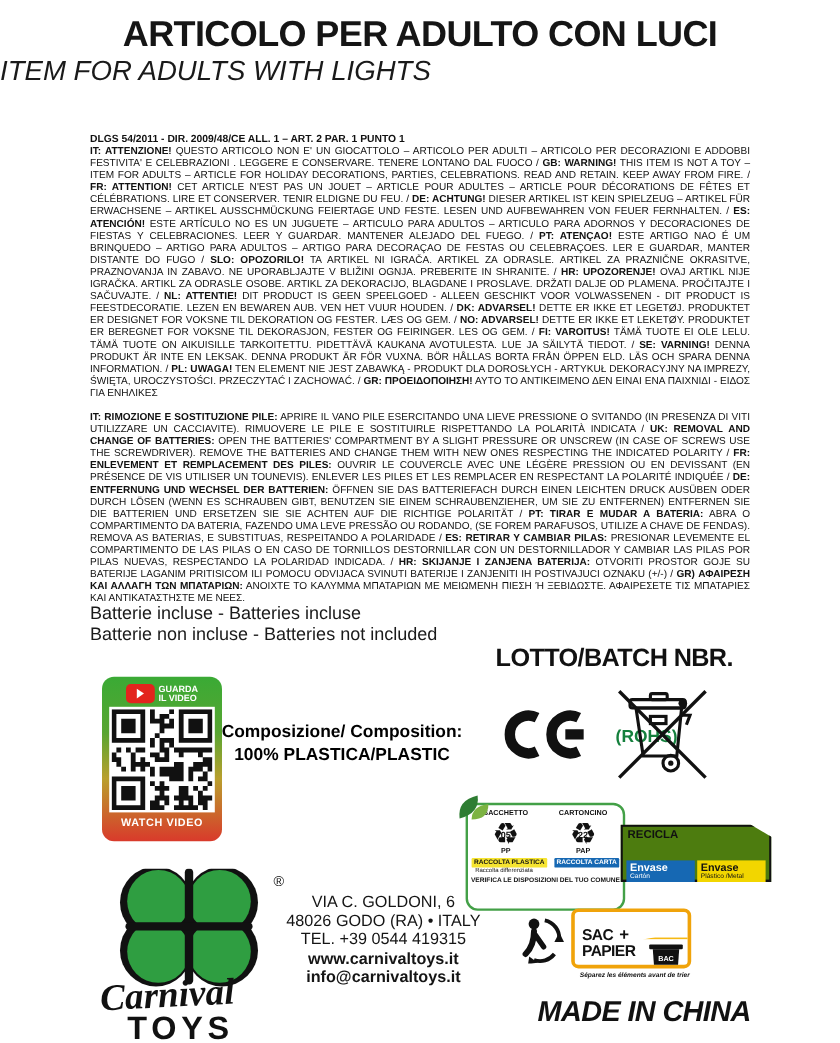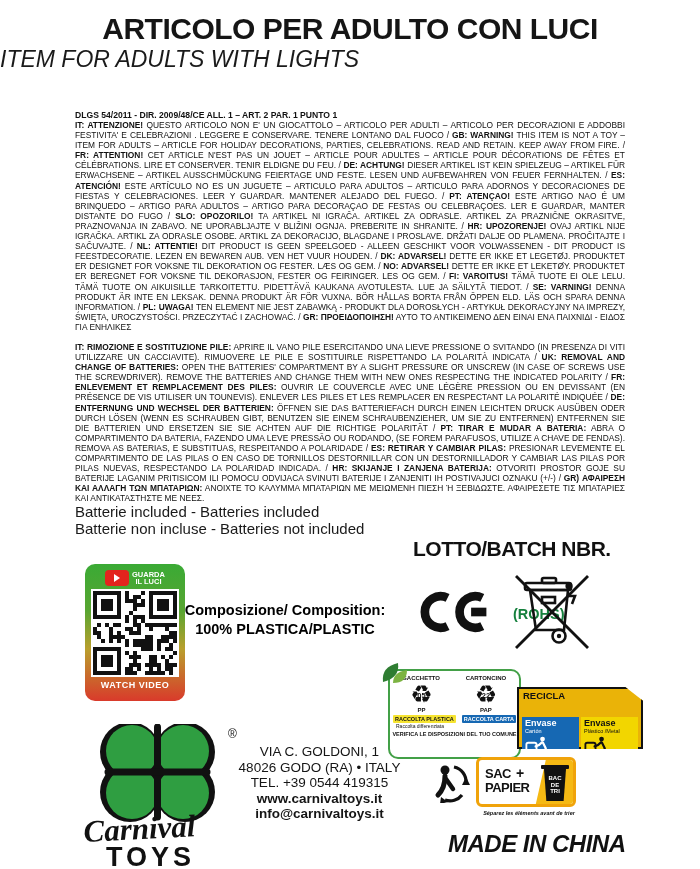--- a/index.html
+++ b/index.html
@@ -21,21 +21,21 @@
 
   .lotto{position:absolute;left:413px;top:537px;font-size:21px;font-weight:900;letter-spacing:-0.5px;}
 
   
   .qr-badge{position:absolute;left:85px;top:564px;width:100px;height:137px;border-radius:10px;
             background:linear-gradient(180deg,#3aaa35 0%,#58a531 34%,#b99f2d 62%,#d93a2b 100%);
             box-sizing:border-box;padding:3px;}
   .qr-head{display:flex;align-items:center;justify-content:center;gap:3px;height:22px;}
   .yt-icon{width:24px;height:16px;background:#e3241d;border-radius:4px;display:flex;align-items:center;justify-content:center;}
   .yt-tri{width:0;height:0;border-left:6px solid #fff;border-top:4px solid transparent;border-bottom:4px solid transparent;}
-  .qr-head-text{display:flex;flex-direction:column;color:#fff;font-size:7.5px;line-height:7.5px;font-weight:900;letter-spacing:0;text-align:center;}
+  .qr-head-text{display:flex;flex-direction:column;color:#fff;font-size:7.5px;line-height:7.5px;font-weight:900;letter-spacing:0;}
   .qr-code{width:88px;height:88px;background:#fff;margin:0 auto;display:flex;align-items:center;justify-content:center;}
   .qr-foot{height:15px;display:flex;align-items:center;justify-content:center;color:#fff;font-size:9px;font-weight:900;letter-spacing:0.5px;}
 
   .composition{position:absolute;left:182px;top:601px;width:206px;text-align:center;
                font-size:14.5px;font-weight:800;line-height:19px;color:#000000;}
 
   .ce-wrap{position:absolute;left:417px;top:591px;display:flex;align-items:center;}
   .rohs{font-size:14.5px;color:#15803d;margin-left:20px;position:relative;top:2px;font-weight:bold;}
   .weee{position:absolute;left:512px;top:570px;}
 
@@ -51,21 +51,21 @@
   .loop-num{position:absolute;left:0;top:10px;width:100%;text-align:center;font-size:7.5px;font-weight:800;}
   .gb-mat{font-size:6px;font-weight:700;margin-top:-1px;}
   .gb-tags{display:flex;justify-content:space-around;margin-top:2px;align-items:flex-start;}
   .tag{font-size:5.5px;font-weight:800;padding:1px 2px;border-radius:1px;white-space:nowrap;}
   .tag-yellow{background:#f6e431;color:#111;}
   .tag-blue{background:#1668b3;color:#fff;}
   .gb-note{font-size:5px;margin-left:6px;line-height:6px;}
   .gb-footer{font-size:5.5px;font-weight:800;text-align:center;margin-top:2px;}
 
   
-  .recicla{position:absolute;left:517px;top:687px;width:126px;height:62px;background:#eab308;border:2px solid #111;
+  .recicla{position:absolute;left:517px;top:687px;width:126px;height:48px;background:#4d7c0f;border:2px solid #111;
            box-sizing:border-box;clip-path:polygon(0 0,86% 0,100% 22%,100% 100%,0 100%);}
   .rec-head{font-size:9.5px;font-weight:800;padding:1px 4px 2px;color:#111;}
   .rec-panels{display:flex;gap:2px;padding:14px 3px 3px;align-items:center;}
   .rec-panel{flex:1;padding:2px 3px 3px;}
   .rec-panel.blue{background:#1668b3;color:#fff;}
   .rec-panel.yellow{background:#f2d600;color:#111;}
   .rec-title{font-size:9px;font-weight:700;line-height:9px;}
   .rec-sub{font-size:5.5px;line-height:6px;}
   .tidyman{display:block;margin-top:2px;}
 
@@ -75,21 +75,21 @@
   .address{position:absolute;left:232px;top:744px;width:175px;text-align:center;
            font-size:13.5px;line-height:15.5px;color:#151515;}
   .addr-bold{font-weight:800;}
   .addr-name{font-size:14.5px;}
 
   
   .triman-row{position:absolute;left:432px;top:757px;display:flex;align-items:flex-start;}
   .triman{margin-top:6px;}
   .sac-wrap{margin-left:6px;}
   .sac-box{width:100px;height:50px;border:3px solid #f0a30a;border-radius:6px;background:#fff;
-           box-sizing:border-box;display:flex;overflow:hidden;}
+           box-sizing:border-box;display:flex;overflow:hidden;align-items:center;}
   .sac-lines{padding:6px 0 0 6px;font-size:13px;font-weight:900;line-height:14px;letter-spacing:-0.5px;}
   .sac-plus{margin-left:5px;font-size:14px;}
   .sac-right{position:relative;flex:1;}
   .sac-yellow{position:absolute;right:-1px;top:-1px;bottom:-1px;width:40px;background:#f5b914;
               clip-path:polygon(30% 0,100% 0,100% 100%,4% 100%);}
   .bac-bin{position:absolute;right:5px;top:5px;width:26px;height:36px;display:flex;flex-direction:column;align-items:center;}
   .bac-lid{width:28px;height:3.5px;background:#111;border-radius:1px;}
   .bac-body{width:24px;flex:1;background:#111;clip-path:polygon(4% 0,96% 0,86% 100%,14% 100%);
             display:flex;flex-direction:column;align-items:center;justify-content:center;color:#fff;
             font-size:6px;font-weight:800;line-height:6.5px;}
@@ -105,34 +105,34 @@
   <h1 class="title">ARTICOLO PER ADULTO CON LUCI</h1>
   <h2 class="subtitle">ITEM FOR ADULTS WITH LIGHTS</h2>
 
   <div class="legal">
     <p class="directive">DLGS 54/2011 - DIR. 2009/48/CE ALL. 1 – ART. 2 PAR. 1 PUNTO 1</p>
     <p class="para"><b>IT: ATTENZIONE!</b> QUESTO ARTICOLO NON E' UN GIOCATTOLO – ARTICOLO PER ADULTI – ARTICOLO PER DECORAZIONI E ADDOBBI FESTIVITA' E CELEBRAZIONI . LEGGERE E CONSERVARE. TENERE LONTANO DAL FUOCO / <b>GB: WARNING!</b> THIS ITEM IS NOT A TOY – ITEM FOR ADULTS – ARTICLE FOR HOLIDAY DECORATIONS, PARTIES, CELEBRATIONS. READ AND RETAIN. KEEP AWAY FROM FIRE. / <b>FR: ATTENTION!</b> CET ARTICLE N'EST PAS UN JOUET – ARTICLE POUR ADULTES – ARTICLE POUR DÉCORATIONS DE FÊTES ET CÉLÉBRATIONS. LIRE ET CONSERVER.  TENIR ELDIGNE DU FEU. / <b>DE: ACHTUNG!</b> DIESER ARTIKEL IST KEIN SPIELZEUG – ARTIKEL FÜR ERWACHSENE – ARTIKEL AUSSCHMÜCKUNG FEIERTAGE UND FESTE. LESEN UND AUFBEWAHREN VON FEUER FERNHALTEN. / <b>ES: ATENCIÓN!</b> ESTE ARTÍCULO NO ES UN JUGUETE – ARTICULO PARA ADULTOS – ARTICULO PARA ADORNOS Y DECORACIONES DE FIESTAS Y CELEBRACIONES. LEER Y GUARDAR. MANTENER ALEJADO DEL FUEGO. / <b>PT: ATENÇAO!</b> ESTE ARTIGO NAO É UM BRINQUEDO – ARTIGO PARA ADULTOS – ARTIGO PARA DECORAÇAO DE FESTAS OU CELEBRAÇOES. LER E GUARDAR, MANTER DISTANTE DO FUGO  / <b>SLO: OPOZORILO!</b> TA ARTIKEL NI IGRAČA. ARTIKEL ZA ODRASLE. ARTIKEL ZA PRAZNIČNE OKRASITVE, PRAZNOVANJA IN ZABAVO. NE UPORABLJAJTE V BLIŽINI OGNJA. PREBERITE IN SHRANITE. / <b>HR: UPOZORENJE!</b> OVAJ ARTIKL NIJE IGRAČKA. ARTIKL ZA ODRASLE OSOBE. ARTIKL ZA DEKORACIJO, BLAGDANE I PROSLAVE. DRŽATI DALJE OD PLAMENA. PROČITAJTE I SAČUVAJTE.  / <b>NL: ATTENTIE!</b> DIT PRODUCT IS GEEN SPEELGOED - ALLEEN GESCHIKT VOOR VOLWASSENEN - DIT PRODUCT IS FEESTDECORATIE. LEZEN EN BEWAREN AUB. VEN HET VUUR HOUDEN. / <b>DK: ADVARSEL!</b> DETTE ER IKKE ET LEGETØJ. PRODUKTET ER DESIGNET FOR VOKSNE TIL DEKORATION OG FESTER. LÆS OG GEM. / <b>NO: ADVARSEL!</b> DETTE ER IKKE ET LEKETØY. PRODUKTET ER BEREGNET FOR VOKSNE TIL DEKORASJON, FESTER OG FEIRINGER. LES OG GEM. / <b>FI: VAROITUS!</b> TÄMÄ TUOTE EI OLE LELU. TÄMÄ TUOTE ON AIKUISILLE TARKOITETTU. PIDETTÄVÄ KAUKANA AVOTULESTA. LUE JA SÄILYTÄ TIEDOT. / <b>SE: VARNING!</b> DENNA PRODUKT ÄR INTE EN LEKSAK. DENNA PRODUKT ÄR FÖR VUXNA. BÖR HÅLLAS BORTA FRÅN ÖPPEN ELD. LÄS OCH SPARA DENNA INFORMATION. / <b>PL: UWAGA!</b> TEN ELEMENT NIE JEST ZABAWKĄ - PRODUKT DLA DOROSŁYCH - ARTYKUŁ DEKORACYJNY NA IMPREZY, ŚWIĘTA, UROCZYSTOŚCI. PRZECZYTAĆ I ZACHOWAĆ. / <b>GR: ΠΡΟΕΙΔΟΠΟΙΗΣΗ!</b> ΑΥΤΟ ΤΟ ΑΝΤΙΚΕΙΜΕΝΟ ΔΕΝ ΕΙΝΑΙ ΕΝΑ ΠΑΙΧΝΙΔΙ - ΕΙΔΟΣ ΓΙΑ ΕΝΗΛΙΚΕΣ</p>
     <p class="para battery-para"><b>IT: RIMOZIONE E SOSTITUZIONE PILE:</b> APRIRE IL VANO PILE ESERCITANDO UNA LIEVE PRESSIONE O SVITANDO (IN PRESENZA DI VITI UTILIZZARE UN CACCIAVITE). RIMUOVERE LE PILE E SOSTITUIRLE RISPETTANDO LA POLARITÀ INDICATA / <b>UK: REMOVAL AND CHANGE OF BATTERIES:</b> OPEN THE BATTERIES' COMPARTMENT BY A SLIGHT PRESSURE OR UNSCREW (IN CASE OF SCREWS USE THE SCREWDRIVER). REMOVE THE BATTERIES AND CHANGE THEM WITH NEW ONES RESPECTING THE INDICATED POLARITY / <b>FR: ENLEVEMENT ET REMPLACEMENT DES PILES:</b> OUVRIR LE COUVERCLE AVEC UNE LÉGÈRE PRESSION OU EN DEVISSANT (EN PRÉSENCE DE VIS UTILISER UN TOUNEVIS). ENLEVER LES PILES ET LES REMPLACER EN RESPECTANT LA POLARITÉ INDIQUÉE / <b>DE: ENTFERNUNG UND WECHSEL DER BATTERIEN:</b> ÖFFNEN SIE DAS BATTERIEFACH DURCH EINEN LEICHTEN DRUCK AUSÜBEN ODER DURCH LÖSEN (WENN ES SCHRAUBEN GIBT, BENUTZEN SIE EINEM SCHRAUBENZIEHER, UM SIE ZU ENTFERNEN) ENTFERNEN SIE DIE BATTERIEN UND ERSETZEN SIE SIE ACHTEN AUF DIE RICHTIGE POLARITÄT / <b>PT: TIRAR E MUDAR A BATERIA:</b> ABRA O COMPARTIMENTO DA BATERIA, FAZENDO UMA LEVE PRESSÃO OU RODANDO, (SE FOREM PARAFUSOS, UTILIZE A CHAVE DE FENDAS). REMOVA AS BATERIAS, E SUBSTITUAS, RESPEITANDO A POLARIDADE / <b>ES: RETIRAR Y CAMBIAR PILAS:</b> PRESIONAR LEVEMENTE EL COMPARTIMENTO DE LAS PILAS O EN CASO DE TORNILLOS DESTORNILLAR CON UN DESTORNILLADOR Y CAMBIAR LAS PILAS POR PILAS NUEVAS, RESPECTANDO LA POLARIDAD INDICADA. / <b>HR: SKIJANJE I ZANJENA BATERIJA:</b> OTVORITI PROSTOR GOJE SU BATERIJE LAGANIM PRITISICOM ILI POMOCU ODVIJACA SVINUTI BATERIJE I ZANJENITI IH POSTIVAJUCI OZNAKU (+/-) / <b>GR) ΑΦΑΙΡΕΣΗ ΚΑΙ ΑΛΛΑΓΗ ΤΩΝ ΜΠΑΤΑΡΙΩΝ:</b> ΑΝΟΙΧΤΕ ΤΟ ΚΑΛΥΜΜΑ ΜΠΑΤΑΡΙΩΝ ΜΕ ΜΕΙΩΜΕΝΗ ΠΙΕΣΗ Ή ΞΕΒΙΔΩΣΤΕ. ΑΦΑΙΡΕΣΕΤΕ ΤΙΣ ΜΠΑΤΑΡΙΕΣ ΚΑΙ ΑΝΤΙΚΑΤΑΣΤΗΣΤΕ ΜΕ ΝΕΕΣ.</p>
   </div>
 
   <div class="battery-lines">
-    <div>Batterie included - Batteries included</div>
+    <div>Batterie incluse - Batteries incluse</div>
     <div>Batterie non incluse - Batteries not included</div>
   </div>
 
   <div class="lotto">LOTTO/BATCH NBR.</div>
 
   <div class="qr-badge">
     <div class="qr-head">
       <span class="yt-icon">
           <span class="yt-tri"></span>
         </span>
       <span class="qr-head-text">
         <span>GUARDA</span>
-        <span>IL LUCI</span>
+        <span>IL VIDEO</span>
       </span>
     </div>
     <div class="qr-code">
       <svg id="qr-svg" width="84" height="84" viewBox="0 0 84 84">
           <path fill="#111" d="M0 0h4v4h-4zM4 0h4v4h-4zM8 0h4v4h-4zM12 0h4v4h-4zM16 0h4v4h-4zM20 0h4v4h-4zM24 0h4v4h-4zM0 4h4v4h-4zM24 4h4v4h-4zM0 8h4v4h-4zM8 8h4v4h-4zM12 8h4v4h-4zM16 8h4v4h-4zM24 8h4v4h-4zM0 12h4v4h-4zM8 12h4v4h-4zM12 12h4v4h-4zM16 12h4v4h-4zM24 12h4v4h-4zM0 16h4v4h-4zM8 16h4v4h-4zM12 16h4v4h-4zM16 16h4v4h-4zM24 16h4v4h-4zM0 20h4v4h-4zM24 20h4v4h-4zM0 24h4v4h-4zM4 24h4v4h-4zM8 24h4v4h-4zM12 24h4v4h-4zM16 24h4v4h-4zM20 24h4v4h-4zM24 24h4v4h-4zM56 0h4v4h-4zM60 0h4v4h-4zM64 0h4v4h-4zM68 0h4v4h-4zM72 0h4v4h-4zM76 0h4v4h-4zM80 0h4v4h-4zM56 4h4v4h-4zM80 4h4v4h-4zM56 8h4v4h-4zM64 8h4v4h-4zM68 8h4v4h-4zM72 8h4v4h-4zM80 8h4v4h-4zM56 12h4v4h-4zM64 12h4v4h-4zM68 12h4v4h-4zM72 12h4v4h-4zM80 12h4v4h-4zM56 16h4v4h-4zM64 16h4v4h-4zM68 16h4v4h-4zM72 16h4v4h-4zM80 16h4v4h-4zM56 20h4v4h-4zM80 20h4v4h-4zM56 24h4v4h-4zM60 24h4v4h-4zM64 24h4v4h-4zM68 24h4v4h-4zM72 24h4v4h-4zM76 24h4v4h-4zM80 24h4v4h-4zM0 56h4v4h-4zM4 56h4v4h-4zM8 56h4v4h-4zM12 56h4v4h-4zM16 56h4v4h-4zM20 56h4v4h-4zM24 56h4v4h-4zM0 60h4v4h-4zM24 60h4v4h-4zM0 64h4v4h-4zM8 64h4v4h-4zM12 64h4v4h-4zM16 64h4v4h-4zM24 64h4v4h-4zM0 68h4v4h-4zM8 68h4v4h-4zM12 68h4v4h-4zM16 68h4v4h-4zM24 68h4v4h-4zM0 72h4v4h-4zM8 72h4v4h-4zM12 72h4v4h-4zM16 72h4v4h-4zM24 72h4v4h-4zM0 76h4v4h-4zM24 76h4v4h-4zM0 80h4v4h-4zM4 80h4v4h-4zM8 80h4v4h-4zM12 80h4v4h-4zM16 80h4v4h-4zM20 80h4v4h-4zM24 80h4v4h-4zM32 24h4v4h-4zM24 32h4v4h-4zM40 24h4v4h-4zM24 40h4v4h-4zM48 24h4v4h-4zM24 48h4v4h-4zM32 0h4v4h-4zM48 0h4v4h-4zM32 4h4v4h-4zM40 4h4v4h-4zM44 4h4v4h-4zM32 8h4v4h-4zM36 8h4v4h-4zM40 8h4v4h-4zM48 8h4v4h-4zM40 12h4v4h-4zM44 12h4v4h-4zM48 12h4v4h-4zM40 16h4v4h-4zM36 20h4v4h-4zM44 24h4v4h-4zM32 28h4v4h-4zM40 28h4v4h-4zM48 28h4v4h-4zM4 32h4v4h-4zM12 32h4v4h-4zM20 32h4v4h-4zM40 32h4v4h-4zM44 32h4v4h-4zM52 32h4v4h-4zM56 32h4v4h-4zM60 32h4v4h-4zM64 32h4v4h-4zM68 32h4v4h-4zM72 32h4v4h-4zM76 32h4v4h-4zM80 32h4v4h-4zM0 36h4v4h-4zM16 36h4v4h-4zM32 36h4v4h-4zM36 36h4v4h-4zM44 36h4v4h-4zM56 36h4v4h-4zM72 36h4v4h-4zM0 40h4v4h-4zM4 40h4v4h-4zM16 40h4v4h-4zM36 40h4v4h-4zM40 40h4v4h-4zM44 40h4v4h-4zM76 40h4v4h-4zM80 40h4v4h-4zM4 44h4v4h-4zM16 44h4v4h-4zM20 44h4v4h-4zM24 44h4v4h-4zM28 44h4v4h-4zM52 44h4v4h-4zM56 44h4v4h-4zM68 44h4v4h-4zM72 44h4v4h-4zM76 44h4v4h-4zM80 44h4v4h-4zM8 48h4v4h-4zM16 48h4v4h-4zM32 48h4v4h-4zM40 48h4v4h-4zM44 48h4v4h-4zM48 48h4v4h-4zM52 48h4v4h-4zM56 48h4v4h-4zM64 48h4v4h-4zM68 48h4v4h-4zM72 48h4v4h-4zM80 48h4v4h-4zM32 52h4v4h-4zM40 52h4v4h-4zM44 52h4v4h-4zM48 52h4v4h-4zM52 52h4v4h-4zM56 52h4v4h-4zM64 52h4v4h-4zM76 52h4v4h-4zM48 56h4v4h-4zM52 56h4v4h-4zM56 56h4v4h-4zM64 56h4v4h-4zM72 56h4v4h-4zM76 56h4v4h-4zM32 60h4v4h-4zM40 60h4v4h-4zM80 60h4v4h-4zM36 64h4v4h-4zM40 64h4v4h-4zM44 64h4v4h-4zM56 64h4v4h-4zM60 64h4v4h-4zM68 64h4v4h-4zM76 64h4v4h-4zM40 68h4v4h-4zM56 68h4v4h-4zM60 68h4v4h-4zM72 68h4v4h-4zM36 72h4v4h-4zM40 72h4v4h-4zM44 72h4v4h-4zM52 72h4v4h-4zM56 72h4v4h-4zM60 72h4v4h-4zM64 72h4v4h-4zM72 72h4v4h-4zM76 72h4v4h-4zM80 72h4v4h-4zM32 76h4v4h-4zM36 76h4v4h-4zM44 76h4v4h-4zM56 76h4v4h-4zM64 76h4v4h-4zM72 76h4v4h-4zM76 76h4v4h-4zM32 80h4v4h-4zM36 80h4v4h-4zM40 80h4v4h-4zM52 80h4v4h-4zM56 80h4v4h-4zM60 80h4v4h-4zM64 80h4v4h-4zM68 80h4v4h-4zM76 80h4v4h-4z"></path>
         </svg>
     </div>
     <div class="qr-foot">WATCH VIDEO</div>
   </div>
 
@@ -247,21 +247,21 @@
           <line x1="28" y1="48" x2="127" y2="48"></line>
         </g>
       </g>
       <text x="148" y="14" font-size="12" fill="#111">®</text>
       <text x="4" y="118" font-family="Liberation Serif, serif" font-style="italic" font-weight="700" font-size="31" fill="#111" transform="rotate(-3 4 118)">Carnival</text>
       <text x="26" y="142" font-family="Liberation Sans, sans-serif" font-weight="900" font-size="27" letter-spacing="4" fill="#111">TOYS</text>
     </svg>
   </div>
 
   <div class="address">
-    <div>VIA C. GOLDONI, 1</div>
+    <div>VIA C. GOLDONI, 6</div>
     <div>48026 GODO (RA) • ITALY</div>
     <div>TEL. +39 0544 419315</div>
     <div class="addr-bold">www.carnivaltoys.it</div>
     <div class="addr-bold">info@carnivaltoys.it</div>
   </div>
 
   <div class="triman-row">
     <svg class="triman" width="38" height="40" viewBox="0 0 38 40">
       <circle cx="13" cy="7" r="4.5" fill="#111"></circle>
       <path d="M13 13 C 13 20 11 27 6 32" stroke="#111" stroke-width="5" fill="none" stroke-linecap="round"></path>

